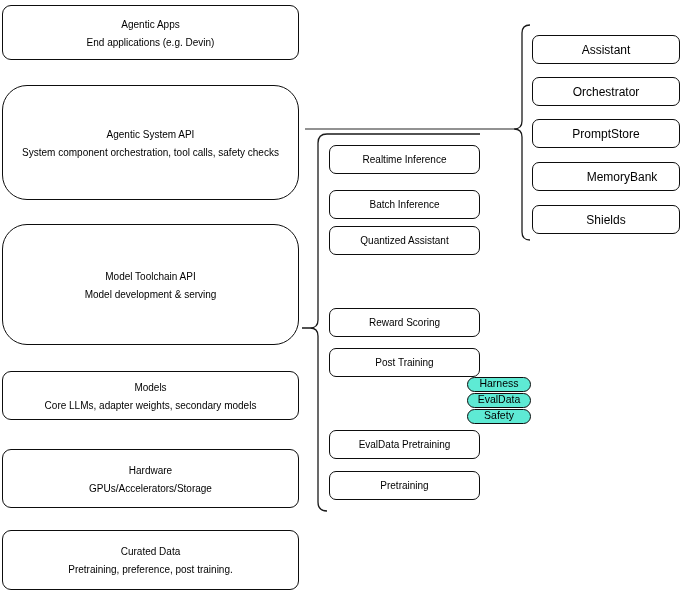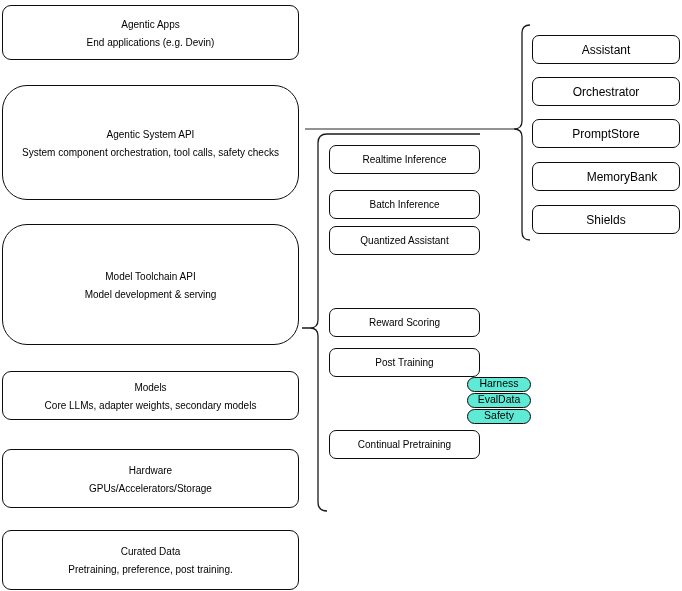--- a/index.html
+++ b/index.html
@@ -106,21 +106,24 @@
   <div class="node mbox" style="top:226px;">
     <span>Quantized Assistant</span>
   </div>
   <div class="node mbox" style="top:308px;">
     <span>Reward Scoring</span>
   </div>
   <div class="node mbox" style="top:348px;">
     <span>Post Training</span>
   </div>
   <div class="node mbox" style="top:430px;">
-    <span>Continual Pretraining</span>
+    <span>EvalData Pretraining</span>
+  </div>
+  <div class="node mbox" style="top:471px;">
+    <span>Pretraining</span>
   </div>
 
   <div class="oval" style="top:377px;">
     <span>Harness</span>
   </div>
   <div class="oval" style="top:393px;">
     <span>EvalData</span>
   </div>
   <div class="oval" style="top:409px;">
     <span>Safety</span>

